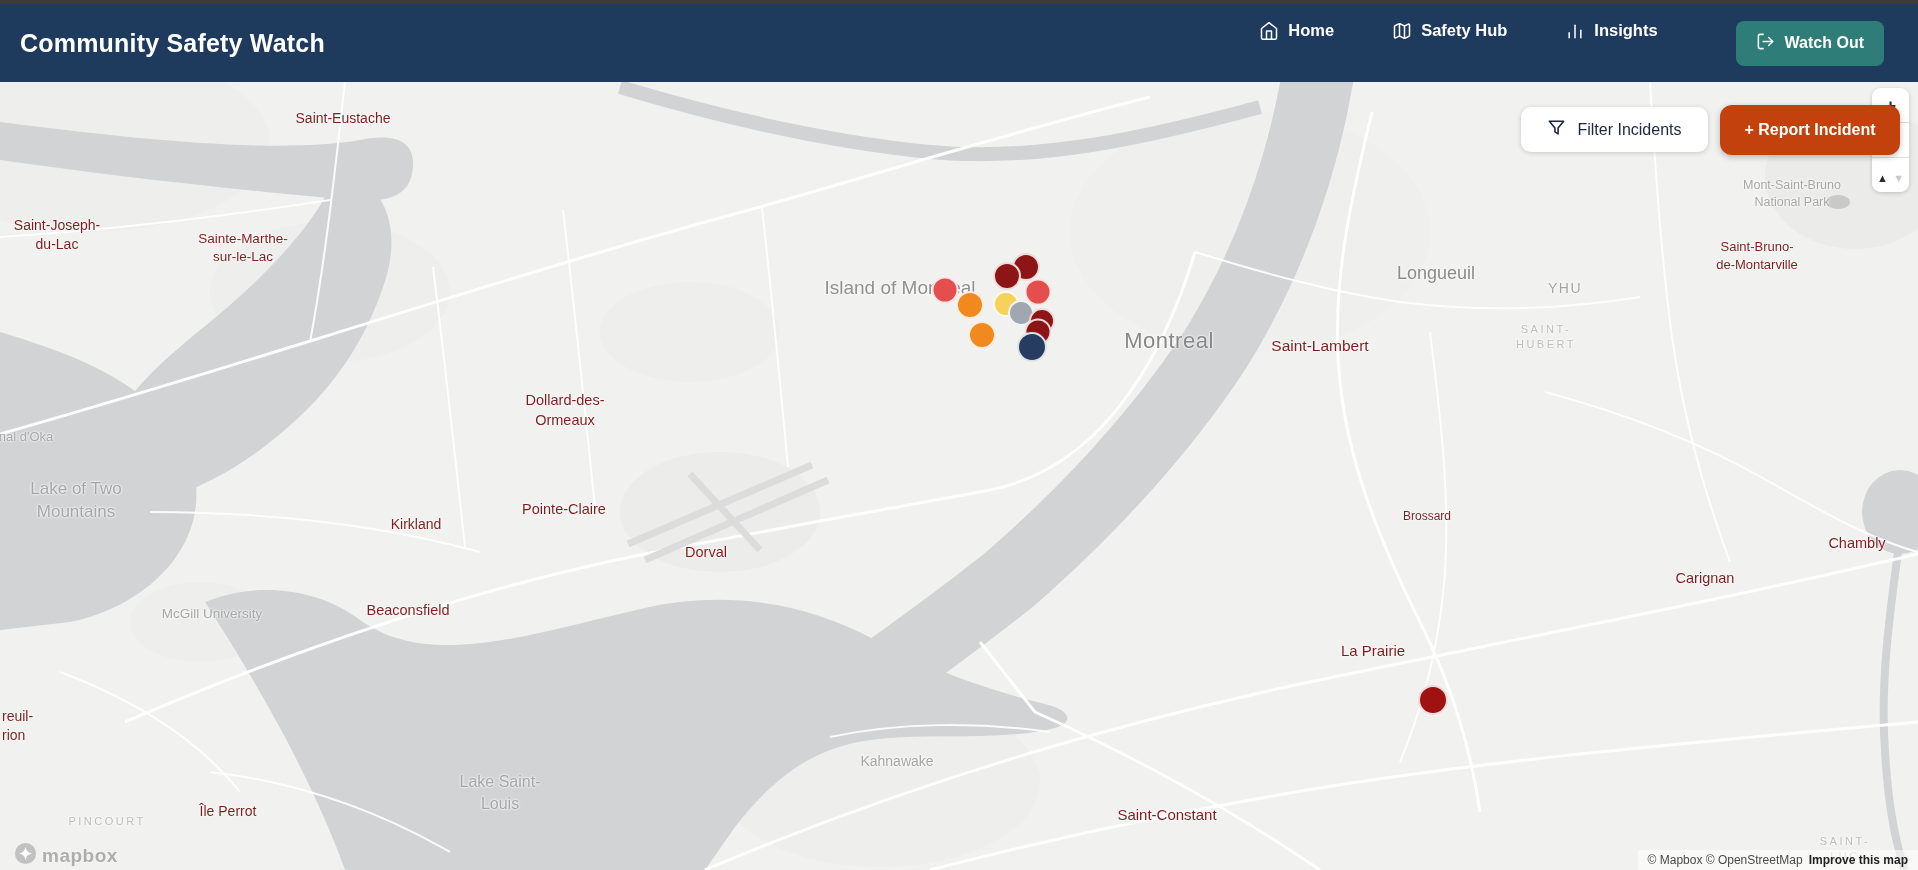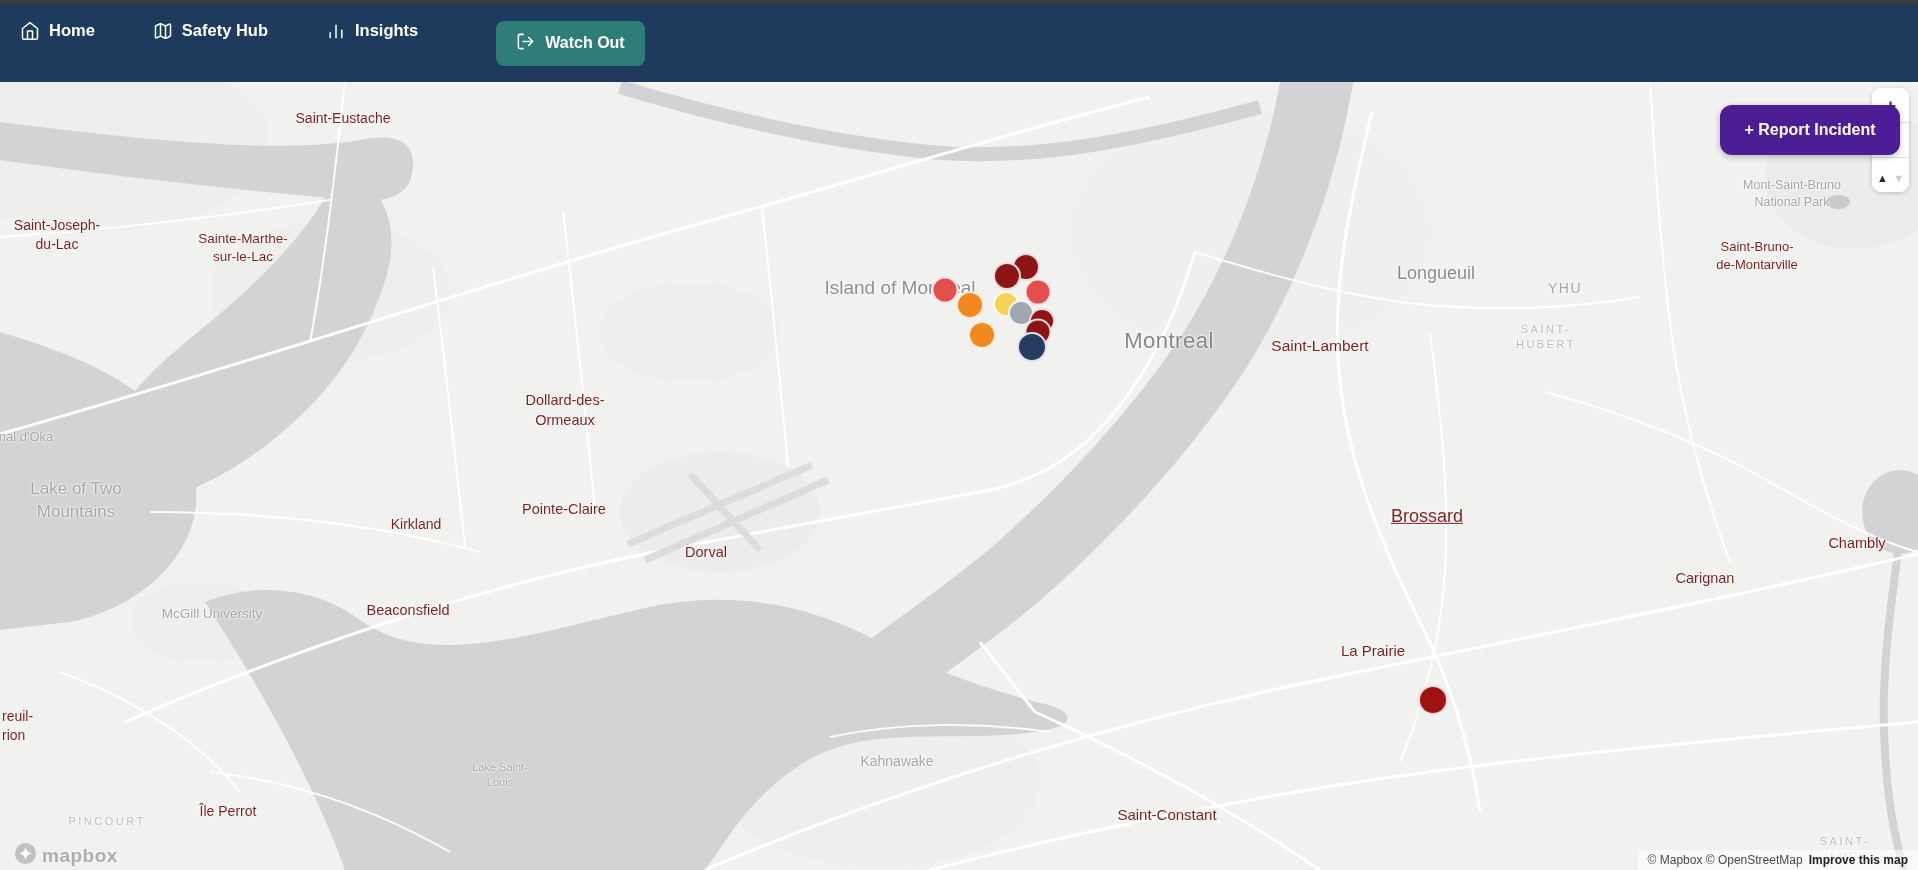--- a/index.html
+++ b/index.html
@@ -29,21 +29,21 @@
   .maplabel.code{color:#a3a3a3;font-size:14px;letter-spacing:1.5px;}
   .maplabel.left{transform:translate(0,-50%);text-align:left;}
   .marker{position:absolute;border-radius:50%;transform:translate(-50%,-50%);
     border:2px solid rgba(255,255,255,.85);box-sizing:border-box;cursor:pointer;
     pointer-events:auto;}
   .toolbar-btn{position:absolute;display:flex;align-items:center;justify-content:center;
     gap:11px;font-family:inherit;cursor:pointer;}
   .filter-btn{left:1521px;top:25px;width:187px;height:45px;background:#fff;border:none;
     border-radius:10px;font-size:16px;font-weight:500;color:#1b2742;
     box-shadow:0 1px 5px rgba(0,0,0,.18);}
-  .report-btn{left:1720px;top:23px;width:180px;height:50px;background:#4c1d95;border:none;
+  .report-btn{left:1720px;top:23px;width:180px;height:50px;background:#c2410c;border:none;
     border-radius:12px;font-size:16px;font-weight:600;color:#fff;
     box-shadow:0 2px 6px rgba(0,0,0,.25);z-index:12;}
   .zoom-ctrl{position:absolute;left:1872px;top:6px;width:37px;background:#fff;
     border-radius:9px;box-shadow:0 1px 4px rgba(0,0,0,.2);z-index:8;overflow:hidden;}
   .zoom-ctrl button{display:block;width:100%;height:34px;background:#fff;border:none;
     cursor:pointer;font-size:19px;font-weight:700;color:#333;padding:0;line-height:1;}
   .zoom-ctrl .divider{height:1px;background:#dedede;}
   .pitch{display:flex;flex-direction:column;align-items:center;justify-content:center;}
   .pitch .up{font-size:11px;color:#2b2b2b;line-height:1;}
   .pitch .down{font-size:11px;color:#c9c9c9;line-height:1;}
@@ -55,20 +55,21 @@
     align-items:center;gap:6px;background:rgba(255,255,255,.55);padding:0 10px;
     font-size:12px;color:#4a4a4a;z-index:6;}
   .attribution a{color:#222;font-weight:700;text-decoration:none;cursor:pointer;}
 </style>
 </head>
 <body>
 
 <div class="chrome-strip"></div>
 
 <header>
+  <h1 class="app-title">Community Safety Watch</h1>
   <nav>
     <div class="nav-item">
       <span>
         <svg width="20" height="20" viewBox="0 0 24 24" fill="none" stroke="#fff" stroke-width="1.8" stroke-linejoin="round" stroke-linecap="round">
             <path d="m3 9 9-7 9 7v11a2 2 0 0 1-2 2H5a2 2 0 0 1-2-2z"></path>
             <path d="M9 22V12h6v10"></path>
           </svg>
       </span>
       <span>Home</span>
     </div>
@@ -172,33 +173,33 @@
       <div class="maplabel town" style="left: 565px; top: 329px; font-size: 14.5px;">Dollard-des-
 Ormeaux</div>
       <div class="maplabel town" style="left: 416px; top: 442px;">Kirkland</div>
       <div class="maplabel town" style="left: 564px; top: 428px; font-size: 14.5px;">Pointe-Claire</div>
       <div class="maplabel town" style="left: 706px; top: 471px; font-size: 14.5px;">Dorval</div>
       <div class="maplabel town" style="left: 408px; top: 529px; font-size: 14.5px;">Beaconsfield</div>
       <div class="maplabel town" style="left: 228px; top: 729px; font-size: 14px;">Île Perrot</div>
       <div class="maplabel town" style="left: 1167px; top: 733px; font-size: 15px;">Saint-Constant</div>
       <div class="maplabel town" style="left: 1373px; top: 569px; font-size: 15px;">La Prairie</div>
       <div class="maplabel town" style="left: 1320px; top: 264px; font-size: 15.5px;">Saint-Lambert</div>
-      <div class="maplabel town" style="left: 1427px; top: 434px; font-size: 18px; text-decoration: underline;">Brossard</div>
+      <div class="maplabel town" style="left: 1427px; top: 434px; font-size: 12px;">Brossard</div>
       <div class="maplabel town" style="left: 1705px; top: 497px; font-size: 14.5px;">Carignan</div>
       <div class="maplabel town" style="left: 1857px; top: 462px; font-size: 14.5px;">Chambly</div>
       <div class="maplabel town" style="left: 1757px; top: 174px; font-size: 13px;">Saint-Bruno-
 de-Montarville</div>
       <div class="maplabel town left" style="left: 2px; top: 644px;">reuil-
 rion</div>
       <div class="maplabel city2" style="left: 1436px; top: 191px;">Longueuil</div>
       <div class="maplabel city" style="left: 1169px; top: 259px;">Montreal</div>
       <div class="maplabel region" style="left: 900px; top: 206px;">Island of Montreal</div>
       <div class="maplabel area" style="left: 76px; top: 419px; font-size: 17px;">Lake of Two
 Mountains</div>
-      <div class="maplabel area" style="left: 500px; top: 693px; font-size: 11px;">Lake Saint-
+      <div class="maplabel area" style="left: 500px; top: 711px; font-size: 16px;">Lake Saint-
 Louis</div>
       <div class="maplabel area" style="left: 212px; top: 532px; font-size: 13.5px;">McGill University</div>
       <div class="maplabel area" style="left: 897px; top: 679px;">Kahnawake</div>
       <div class="maplabel area" style="left: 1792px; top: 112px; font-size: 12.5px;">Mont-Saint-Bruno
 National Park</div>
       <div class="maplabel area" style="left: 26px; top: 355px; font-size: 13px;">nal d'Oka</div>
       <div class="maplabel caps" style="left: 107px; top: 739px;">PINCOURT</div>
       <div class="maplabel caps" style="left: 1546px; top: 255px;">SAINT-
 HUBERT</div>
       <div class="maplabel caps" style="left: 1845px; top: 767px;">SAINT-LUC</div>
@@ -223,20 +224,28 @@
     <button>+</button>
     <div class="divider"></div>
     <button></button>
     <div class="divider"></div>
     <button class="pitch">
       <span class="up">▲</span>
       <span class="down">▼</span>
     </button>
   </div>
 
+  <button class="toolbar-btn filter-btn">
+    <span>
+      <svg width="19" height="19" viewBox="0 0 24 24" fill="none" stroke="#1b2742" stroke-width="2" stroke-linejoin="round" stroke-linecap="round">
+          <path d="M3 4h18l-7 8.5V20l-4-2.5V12.5z"></path>
+        </svg>
+    </span>
+    <span>Filter Incidents</span>
+  </button>
 
   <button class="toolbar-btn report-btn">
     <span>+ Report Incident</span>
   </button>
 
   <div class="mb-logo">
     <span>
       <svg width="23" height="23" viewBox="0 0 24 24">
           <circle cx="12" cy="12" r="11" fill="#a7a7a7" opacity="0.75"></circle>
           <path d="M12,5 C12.5,9 15,11.5 19,12 C15,12.5 12.5,15 12,19 C11.5,15 9,12.5 5,12 C9,11.5 11.5,9 12,5 Z" fill="#fff"></path>

